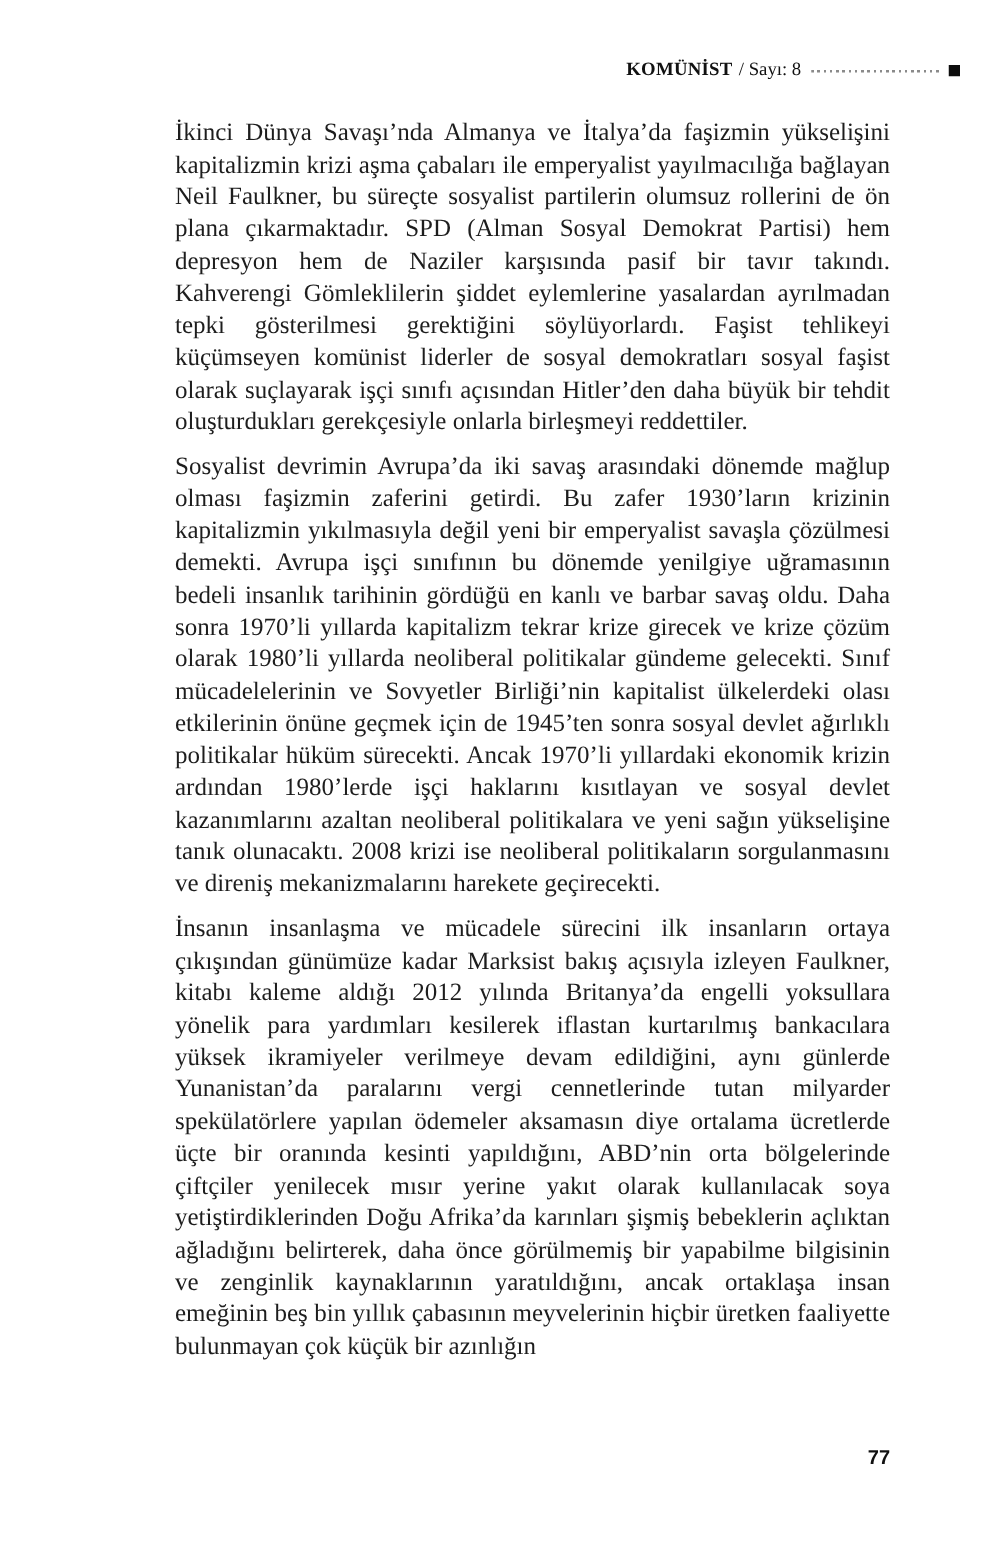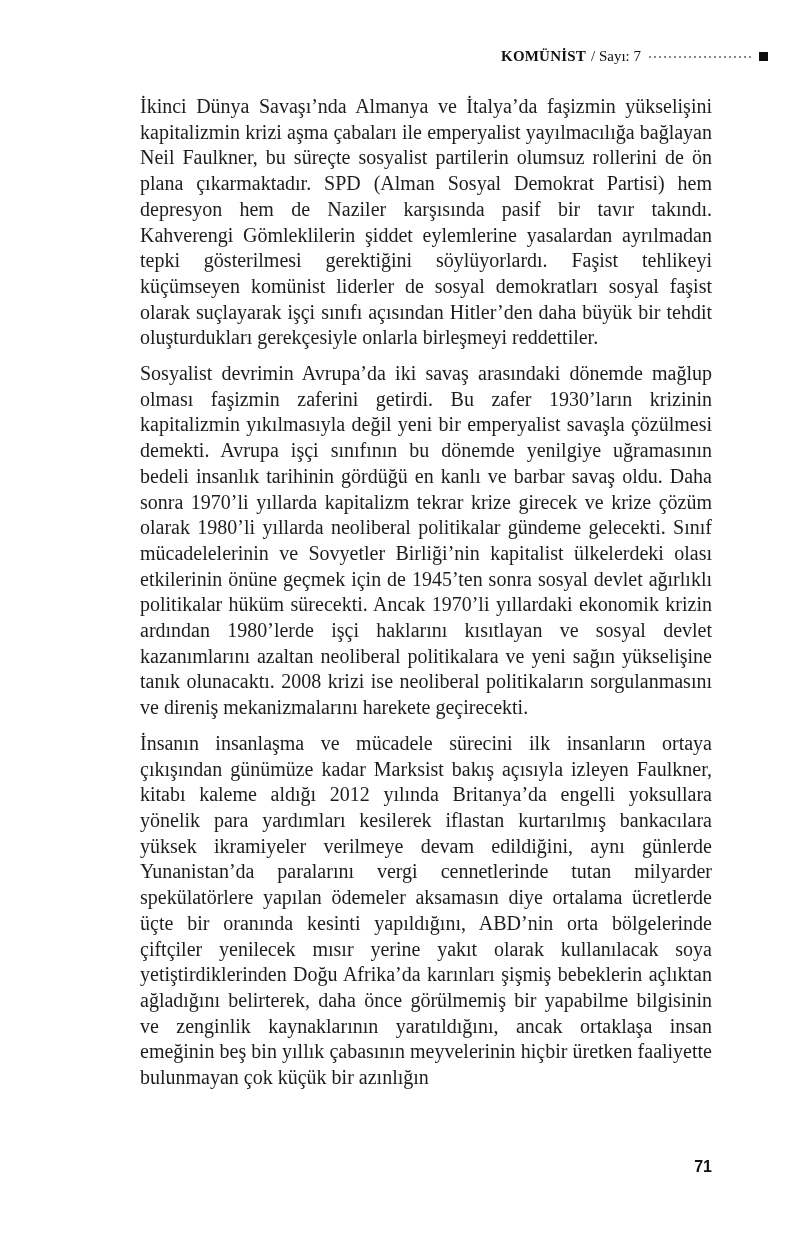--- a/index.html
+++ b/index.html
@@ -87,28 +87,28 @@
     color: #111111;
   }
 </style>
 </head>
 <body>
 
 <div class="page">
 
   <header class="page-header">
     <span class="hdr-journal">KOMÜNİST</span>
-    <span class="hdr-issue">/ Sayı: 7</span>
+    <span class="hdr-issue">/ Sayı: 8</span>
     <span class="hdr-dots"></span>
     <span class="hdr-square"></span>
   </header>
 
   <main class="article-body">
     <p>İkinci Dünya Savaşı’nda Almanya ve İtalya’da faşizmin yükselişini kapitalizmin krizi aşma çabaları ile emperyalist yayılmacılığa bağlayan Neil Faulkner, bu süreçte sosyalist partilerin olumsuz rollerini de ön plana çıkarmaktadır. SPD (Alman Sosyal Demokrat Partisi) hem depresyon hem de Naziler karşısında pasif bir tavır takındı. Kahverengi Gömleklilerin şiddet eylemlerine yasalardan ayrılmadan tepki gösterilmesi gerektiğini söylüyorlardı. Faşist tehlikeyi küçümseyen komünist liderler de sosyal demokratları sosyal faşist olarak suçlayarak işçi sınıfı açısından Hitler’den daha büyük bir tehdit oluşturdukları gerekçesiyle onlarla birleşmeyi reddettiler.</p>
     <p>Sosyalist devrimin Avrupa’da iki savaş arasındaki dönemde mağlup olması faşizmin zaferini getirdi. Bu zafer 1930’ların krizinin kapitalizmin yıkılmasıyla değil yeni bir emperyalist savaşla çözülmesi demekti. Avrupa işçi sınıfının bu dönemde yenilgiye uğramasının bedeli insanlık tarihinin gördüğü en kanlı ve barbar savaş oldu. Daha sonra 1970’li yıllarda kapitalizm tekrar krize girecek ve krize çözüm olarak 1980’li yıllarda neoliberal politikalar gündeme gelecekti. Sınıf mücadelelerinin ve Sovyetler Birliği’nin kapitalist ülkelerdeki olası etkilerinin önüne geçmek için de 1945’ten sonra sosyal devlet ağırlıklı politikalar hüküm sürecekti. Ancak 1970’li yıllardaki ekonomik krizin ardından 1980’lerde işçi haklarını kısıtlayan ve sosyal devlet kazanımlarını azaltan neoliberal politikalara ve yeni sağın yükselişine tanık olunacaktı. 2008 krizi ise neoliberal politikaların sorgulanmasını ve direniş mekanizmalarını harekete geçirecekti.</p>
     <p>İnsanın insanlaşma ve mücadele sürecini ilk insanların ortaya çıkışından günümüze kadar Marksist bakış açısıyla izleyen Faulkner, kitabı kaleme aldığı 2012 yılında Britanya’da engelli yoksullara yönelik para yardımları kesilerek iflastan kurtarılmış bankacılara yüksek ikramiyeler verilmeye devam edildiğini, aynı günlerde Yunanistan’da paralarını vergi cennetlerinde tutan milyarder spekülatörlere yapılan ödemeler aksamasın diye ortalama ücretlerde üçte bir oranında kesinti yapıldığını, ABD’nin orta bölgelerinde çiftçiler yenilecek mısır yerine yakıt olarak kullanılacak soya yetiştirdiklerinden Doğu Afrika’da karınları şişmiş bebeklerin açlıktan ağladığını belirterek, daha önce görülmemiş bir yapabilme bilgisinin ve zenginlik kaynaklarının yaratıldığını, ancak ortaklaşa insan emeğinin beş bin yıllık çabasının meyvelerinin hiçbir üretken faaliyette bulunmayan çok küçük bir azınlığın</p>
   </main>
 
   <footer class="page-footer">
-    <span class="folio">71</span>
+    <span class="folio">77</span>
   </footer>
 
 </div>
 
 </body></html>

